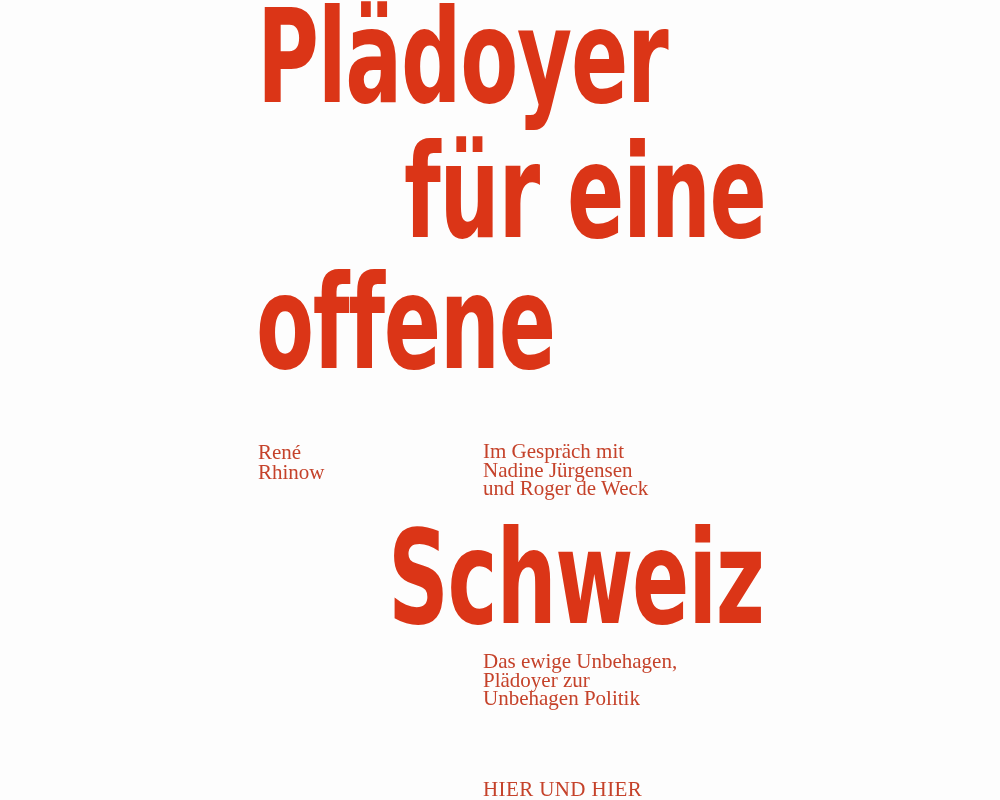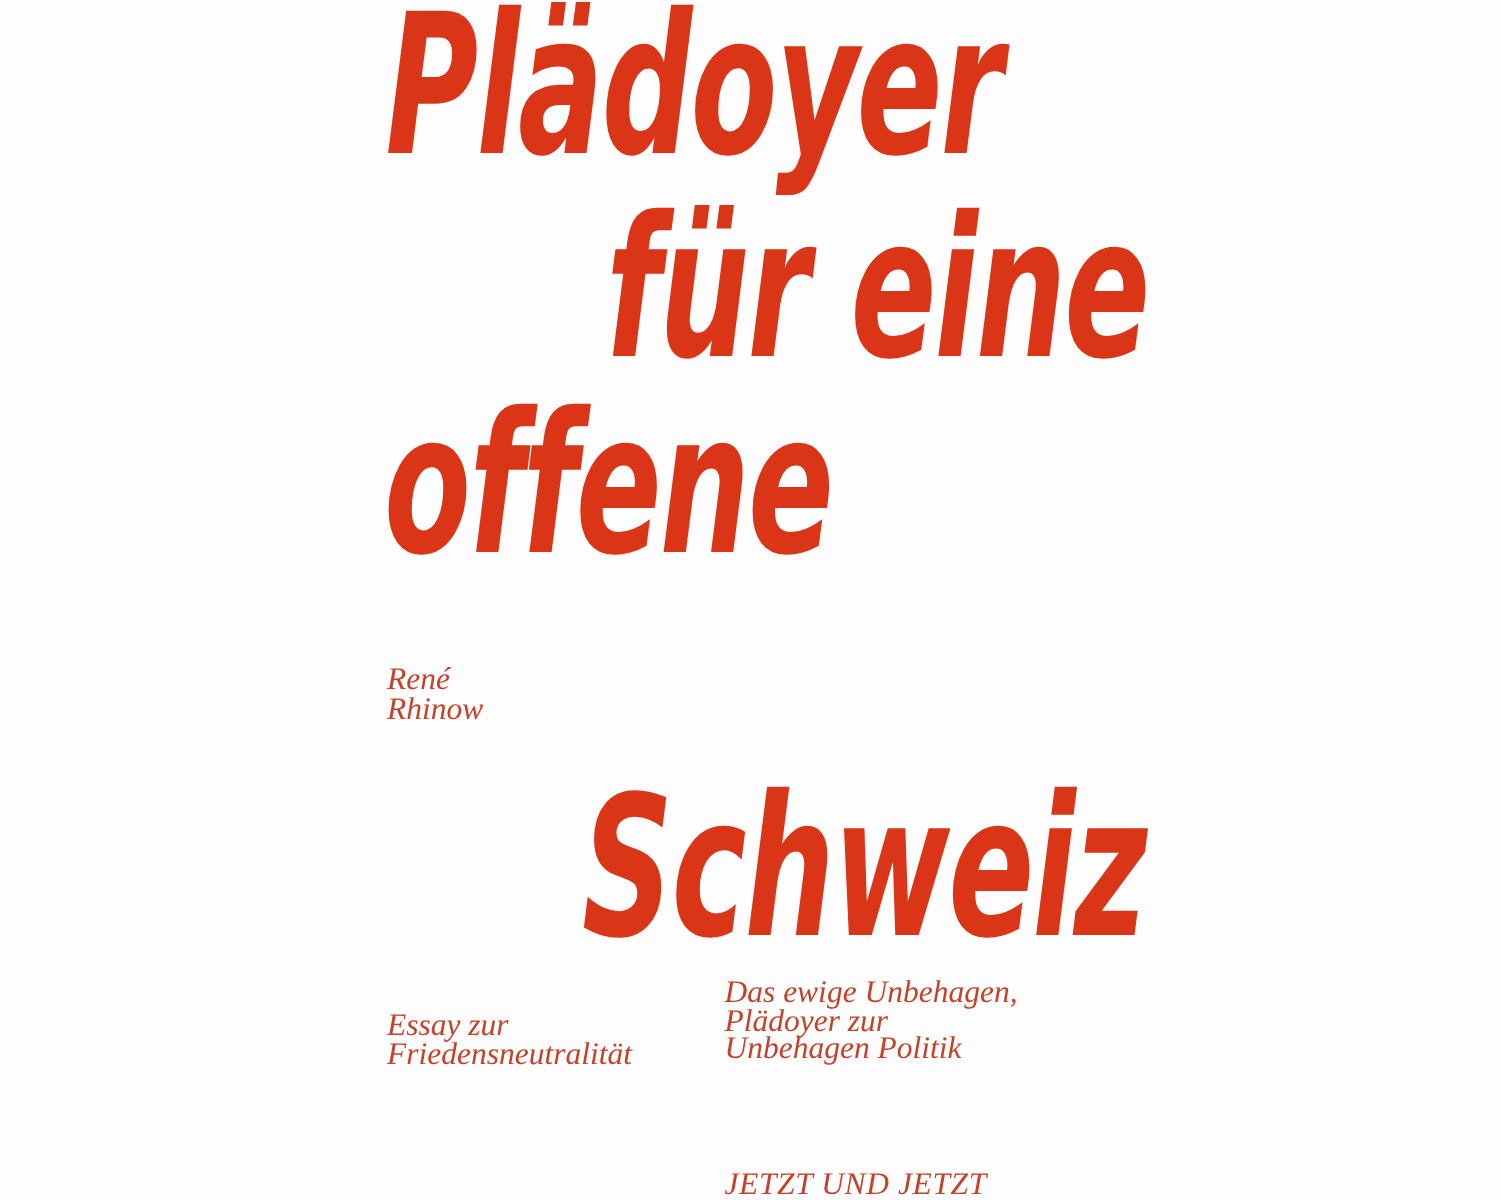--- a/index.html
+++ b/index.html
@@ -13,21 +13,20 @@
     background: var(--background);
     font-family: "Liberation Serif", serif;
     overflow: hidden;
   }
   .cover {
     position: relative;
     width: 1000px;
     height: 800px;
     background: var(--background);
     overflow: hidden;
-    font-style: italic;
   }
   
   .display-word {
     position: absolute;
     font-family: "DejaVu Sans", sans-serif;
     font-weight: bold;
     font-size: 130px;
     line-height: 1;
     color: var(--display-red);
     transform: scaleX(0.65);
@@ -63,27 +62,28 @@
   <div class="display-word w1">Plädoyer</div>
   <div class="display-word w2">für eine</div>
   <div class="display-word w3">offene</div>
   <div class="display-word w4">Schweiz</div>
 
   <div class="text-block author">
     <div>René</div>
     <div>Rhinow</div>
   </div>
 
+  <div class="text-block interview">
+    <div>Im Gespräch mit</div>
+    <div>Nadine Jürgensen</div>
+    <div>und Roger de Weck</div>
+  </div>
 
-  <div class="text-block essay">
-    <div>Essay zur</div>
-    <div>Friedensneutralität</div>
-  </div>
 
   <div class="text-block contents">
     <div>Das ewige Unbehagen,</div>
     <div>Plädoyer zur</div>
     <div>Unbehagen Politik</div>
   </div>
 
-  <div class="text-block publisher">JETZT UND JETZT</div>
+  <div class="text-block publisher">HIER UND HIER</div>
 
 </div>
 
 </body></html>

